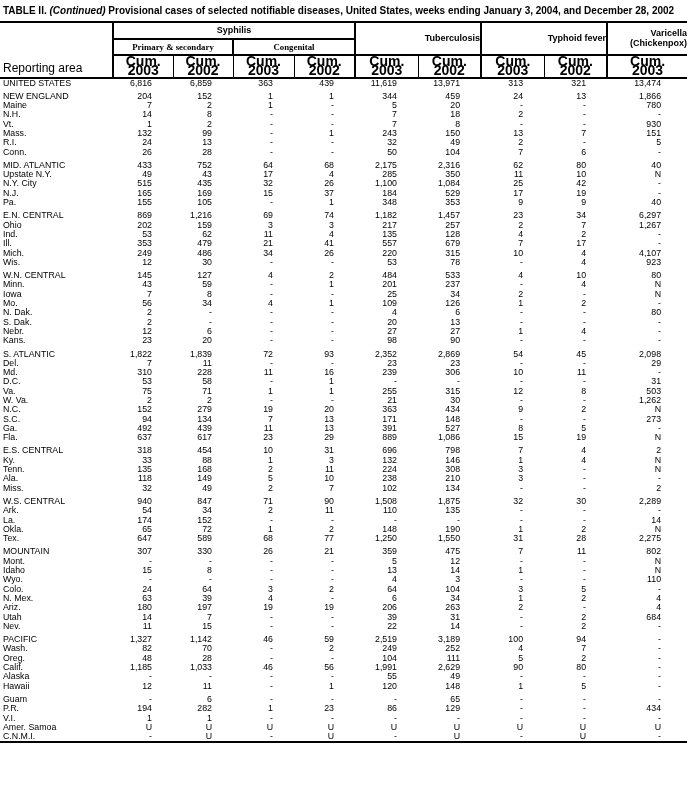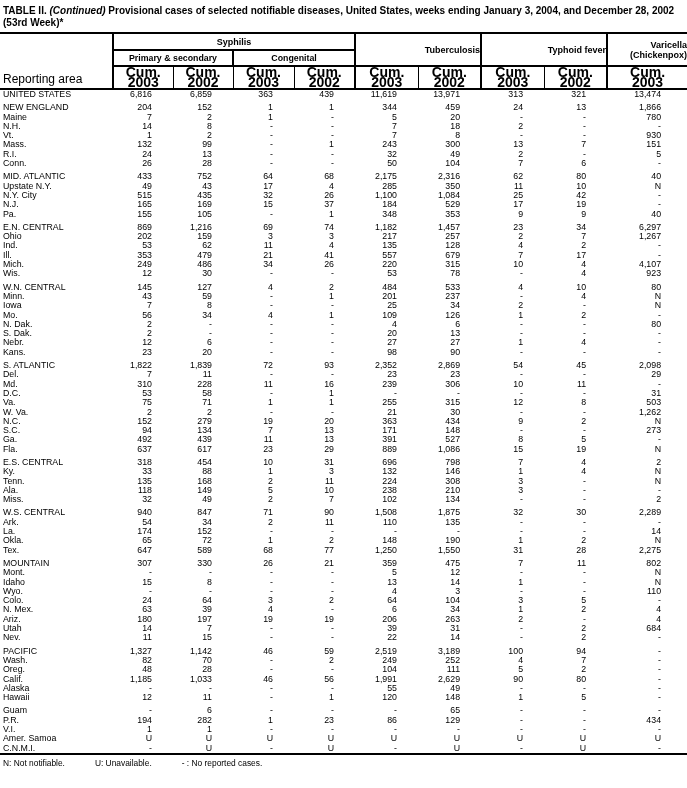--- a/index.html
+++ b/index.html
@@ -7,38 +7,37 @@
   .title{padding:5px 6px 3px 3px;font-size:10px;font-weight:bold;line-height:11.5px;}
   .title .cont{font-style:italic;}
   table{border-collapse:collapse;table-layout:fixed;width:687px;border-bottom:2px solid #000;margin-top:1px;}
   th,td{padding:0;white-space:nowrap;overflow:hidden;}
   thead th{font-weight:bold;}
   .gl{border-left:2px solid #000;}
   .tl{border-left:1px solid #000;}
   th.area-head{vertical-align:bottom;text-align:left;font-weight:normal;border-top:2px solid #000;border-bottom:2px solid #000;font-size:12px;padding:0 0 2px 3px;}
   th.grp{border-top:2px solid #000;border-bottom:2px solid #000;font-size:9px;height:15px;}
   th.grp2{border-top:2px solid #000;border-bottom:2px solid #000;text-align:right;vertical-align:middle;font-size:9px;}
-  th.sub{border-bottom:2px solid #000;text-align:center;font-size:8.8px;height:14px;}
+  th.sub{border-bottom:2px solid #000;text-align:center;font-size:8.8px;height:14px;font-family:Liberation Serif, serif;}
   th.cum{border-bottom:2px solid #000;text-align:center;font-size:14px;line-height:9.5px;font-weight:bold;padding:1px 0;}
   tbody td{font-size:8.8px;line-height:9.3px;}
   td.area{text-align:left;padding-left:3px;}
   td.num{text-align:right;padding-right:21px;}
   td.num.last{padding-right:26px;}
   tr.spacer td{height:4px;line-height:4px;font-size:1px;}
   .footnotes{margin-top:3px;font-size:8.4px;line-height:10px;padding-left:3px;}
   .footnotes .seg{margin-right:30px;}
 </style>
 </head>
 <body>
 
 <div class="page">
 
   <div class="title">
     <div><span>TABLE II.</span><span class="cont"> (Continued) </span><span>Provisional cases of selected notifiable diseases, United States, weeks ending January 3, 2004, and December 28, 2002</span></div>
-    <div>(53rd Week)*</div>
   </div>
 
   <table>
     <colgroup>
       <col style="width:113px">
         <col style="width:60px">
         <col style="width:60px">
         <col style="width:61px">
         <col style="width:61px">
       <col style="width:63px">
@@ -165,21 +164,21 @@
           <td class="num">-</td>
           <td class="num last">930</td>
         </tr>
         <tr>
           <td class="area">Mass.</td>
           <td class="num">132</td>
           <td class="num">99</td>
           <td class="num">-</td>
           <td class="num">1</td>
           <td class="num">243</td>
-          <td class="num">300</td>
+          <td class="num">150</td>
           <td class="num">13</td>
           <td class="num">7</td>
           <td class="num last">151</td>
         </tr>
         <tr>
           <td class="area">R.I.</td>
           <td class="num">24</td>
           <td class="num">13</td>
           <td class="num">-</td>
           <td class="num">-</td>
@@ -933,18 +932,15 @@
           <td class="num">-</td>
           <td class="num">U</td>
           <td class="num">-</td>
           <td class="num">U</td>
           <td class="num last">-</td>
         </tr>
       </tbody>
   </table>
 
   <div class="footnotes">
-    <div>
-      <span class="seg">N: Not notifiable.</span><span class="seg">U: Unavailable.</span><span>- : No reported cases.</span>
-    </div>
   </div>
 
 </div>
 
 </body></html>

